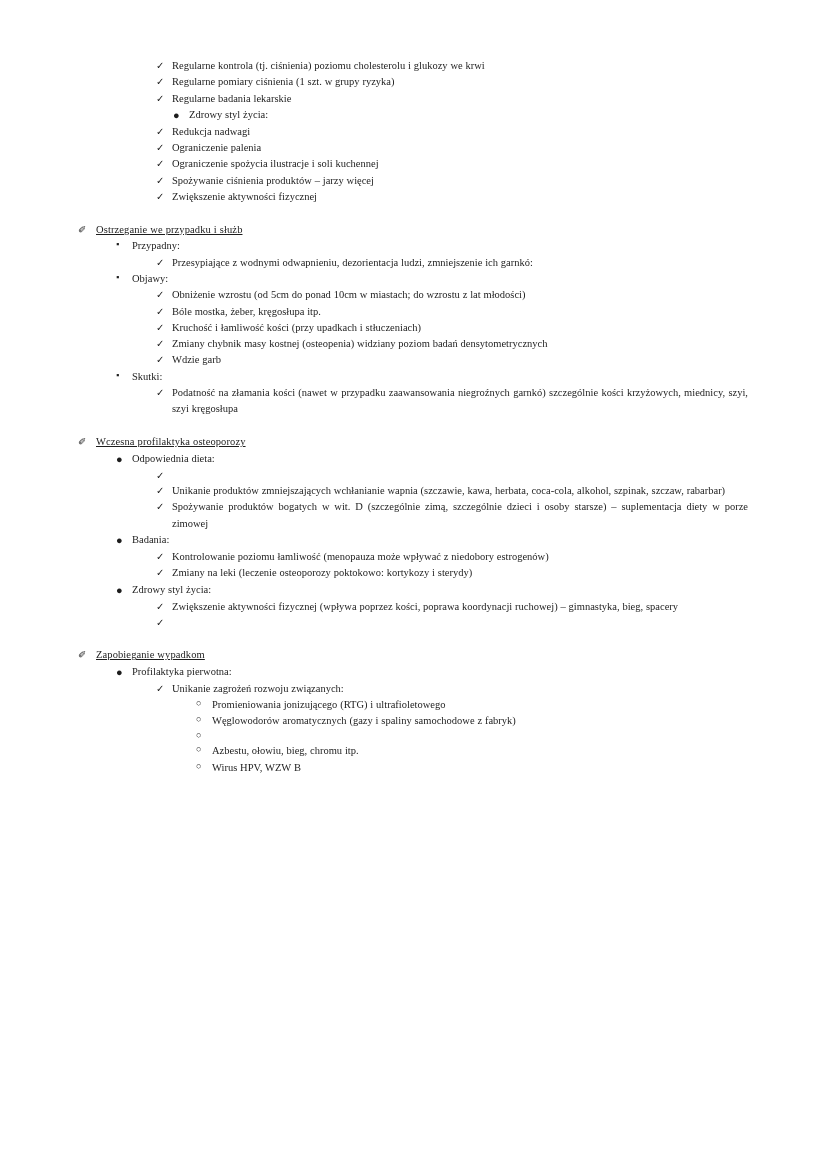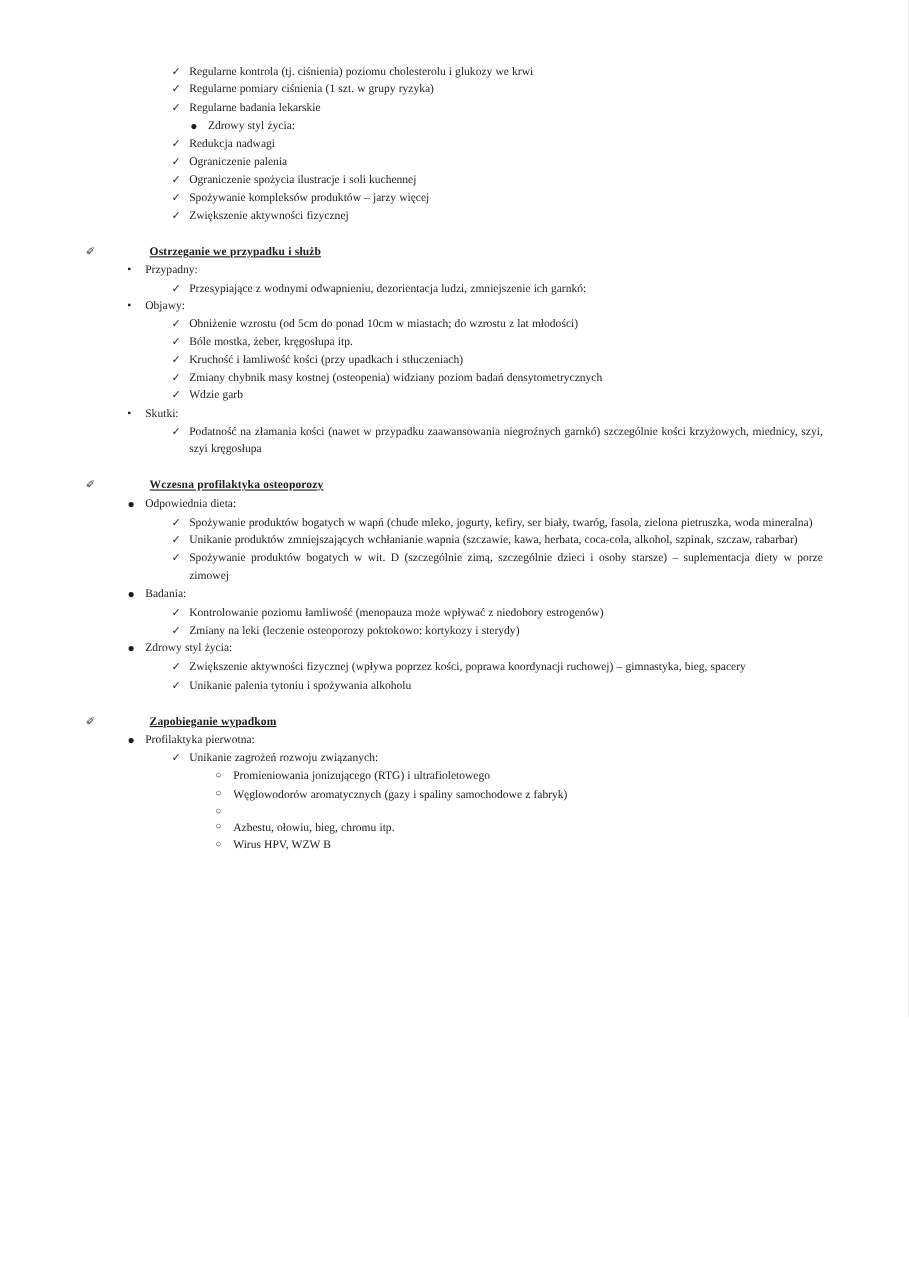--- a/index.html
+++ b/index.html
@@ -51,23 +51,22 @@
   .lvl-3   { padding-left: 118px; }
 
   .bullet.check { width: 16px; font-size: 10px; }
   .bullet.dot   { width: 16px; font-size: 11px; }
   .bullet.disc  { width: 16px; font-size: 9px; }
   .bullet.circ  { width: 16px; font-size: 9px; }
   .bullet.sec   { width: 18px; font-size: 10px; }
 
   .heading .txt {
     text-decoration: underline;
-    font-weight: 700;
+    font-weight: 400;
     letter-spacing: 0.01em;
-    margin-left: 40px;
   }
   .gap-lg { height: 17px; }
 
   .wide-indent { padding-left: 95px; }
 </style>
 </head>
 <body>
 
 <div class="page">
   <div class="doc" id="doc-body">
@@ -94,21 +93,21 @@
       <div class="row lvl-2">
         <span class="bullet check">✓</span>
         <span class="txt">Ograniczenie palenia</span>
       </div>
       <div class="row lvl-2">
         <span class="bullet check">✓</span>
         <span class="txt">Ograniczenie spożycia ilustracje i soli kuchennej</span>
       </div>
       <div class="row lvl-2">
         <span class="bullet check">✓</span>
-        <span class="txt">Spożywanie kompleksów produktów – jarzy więcej</span>
+        <span class="txt">Spożywanie ciśnienia produktów – jarzy więcej</span>
       </div>
       <div class="row lvl-2">
         <span class="bullet check">✓</span>
         <span class="txt">Zwiększenie aktywności fizycznej</span>
       </div>
       <div class="gap-lg"></div>
       <div class="row lvl-h heading">
         <span class="bullet sec">✐</span>
         <span class="txt">Ostrzeganie we przypadku i służb</span>
       </div>
@@ -156,21 +155,20 @@
       <div class="row lvl-h heading">
         <span class="bullet sec">✐</span>
         <span class="txt">Wczesna profilaktyka osteoporozy</span>
       </div>
       <div class="row lvl-1">
         <span class="bullet dot">●</span>
         <span class="txt">Odpowiednia dieta:</span>
       </div>
       <div class="row lvl-2">
         <span class="bullet check">✓</span>
-        <span class="txt">Spożywanie produktów bogatych w wapń (chude mleko, jogurty, kefiry, ser biały, twaróg, fasola, zielona pietruszka, woda mineralna)</span>
       </div>
       <div class="row lvl-2">
         <span class="bullet check">✓</span>
         <span class="txt">Unikanie produktów zmniejszających wchłanianie wapnia (szczawie, kawa, herbata, coca-cola, alkohol, szpinak, szczaw, rabarbar)</span>
       </div>
       <div class="row lvl-2">
         <span class="bullet check">✓</span>
         <span class="txt">Spożywanie produktów bogatych w wit. D (szczególnie zimą, szczególnie dzieci i osoby starsze) – suplementacja diety w porze zimowej</span>
       </div>
       <div class="row lvl-1">
@@ -188,21 +186,20 @@
       <div class="row lvl-1">
         <span class="bullet dot">●</span>
         <span class="txt">Zdrowy styl życia:</span>
       </div>
       <div class="row lvl-2">
         <span class="bullet check">✓</span>
         <span class="txt">Zwiększenie aktywności fizycznej (wpływa poprzez kości, poprawa koordynacji ruchowej) – gimnastyka, bieg, spacery</span>
       </div>
       <div class="row lvl-2">
         <span class="bullet check">✓</span>
-        <span class="txt">Unikanie palenia tytoniu i spożywania alkoholu</span>
       </div>
       <div class="gap-lg"></div>
       <div class="row lvl-h heading">
         <span class="bullet sec">✐</span>
         <span class="txt">Zapobieganie wypadkom</span>
       </div>
       <div class="row lvl-1">
         <span class="bullet dot">●</span>
         <span class="txt">Profilaktyka pierwotna:</span>
       </div>

